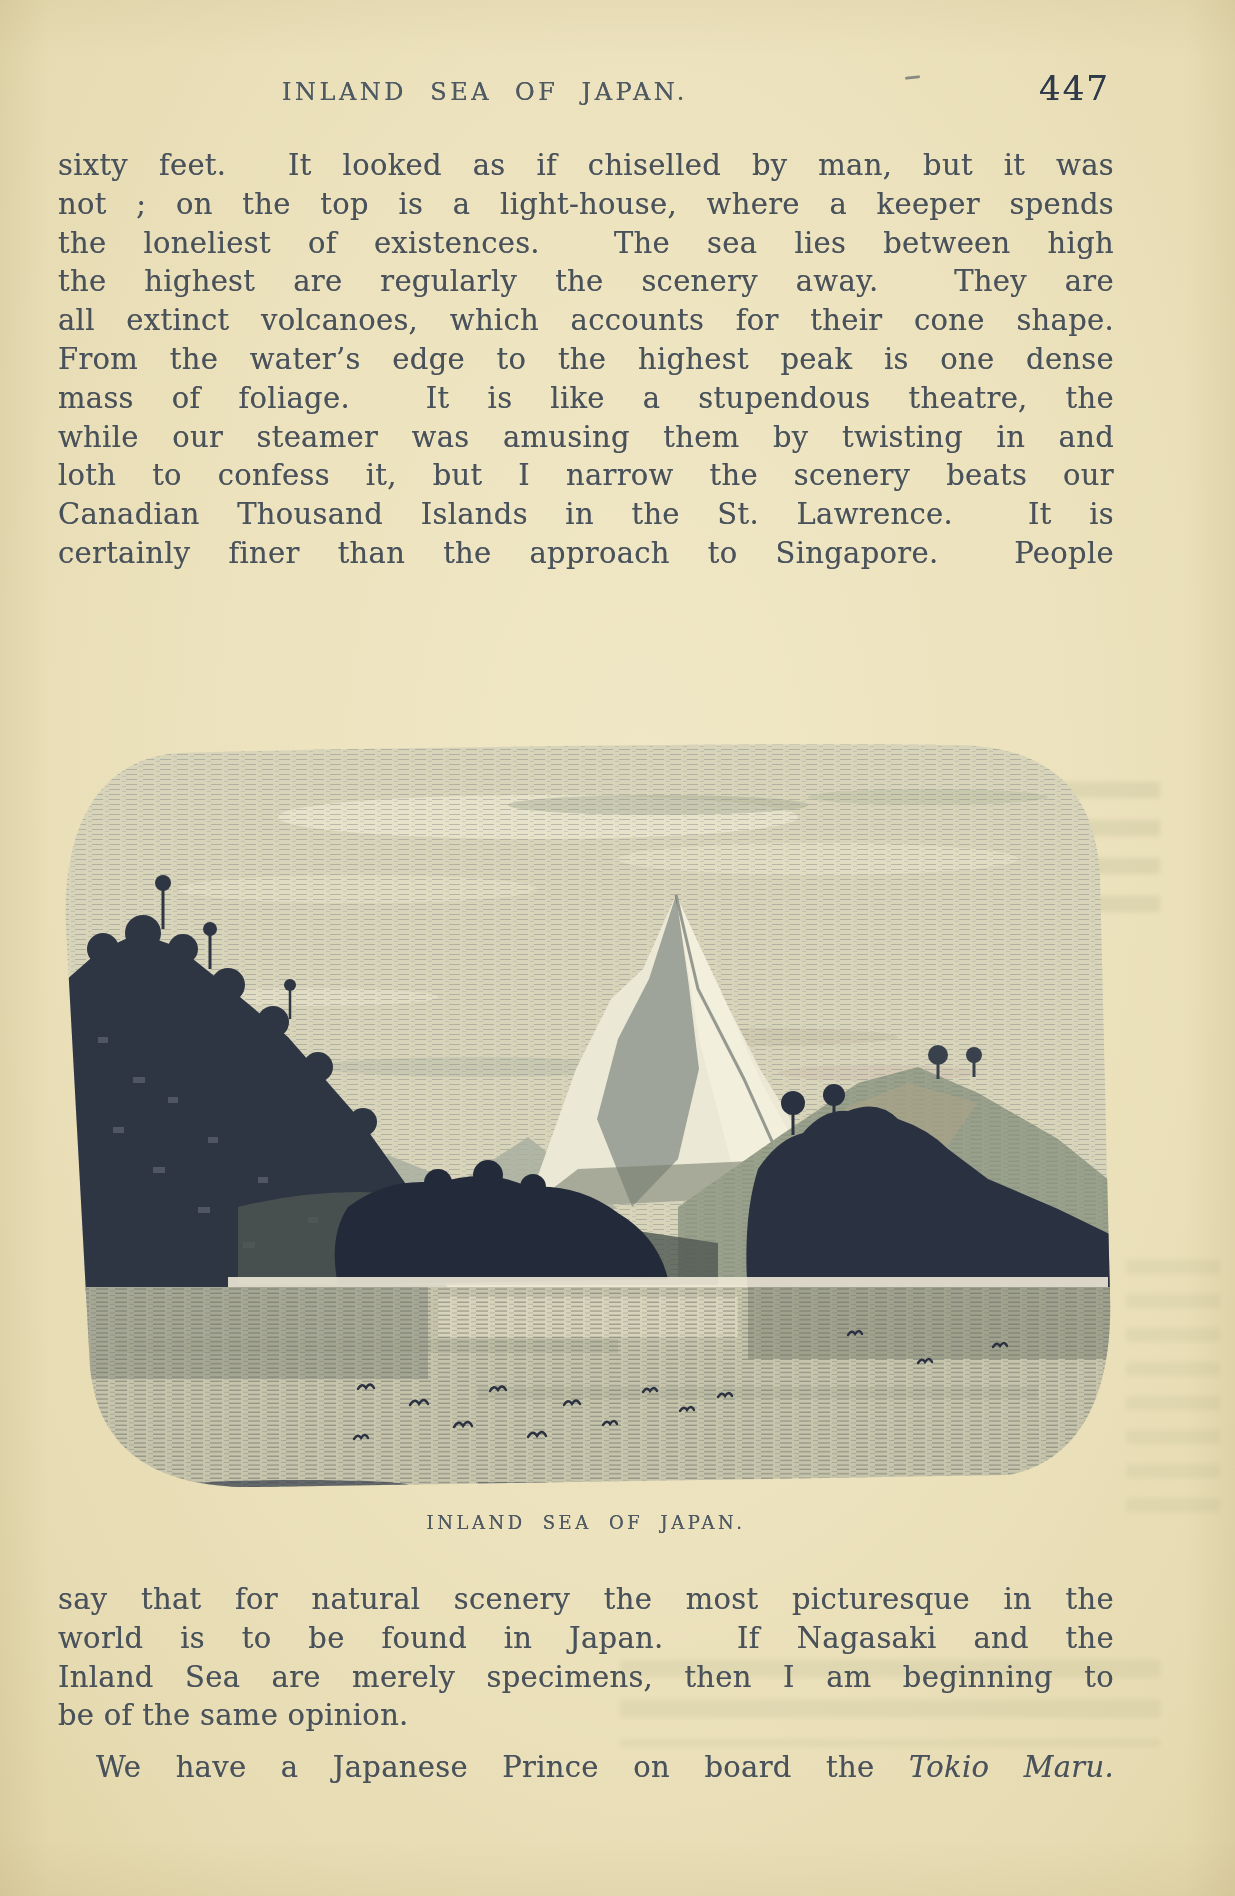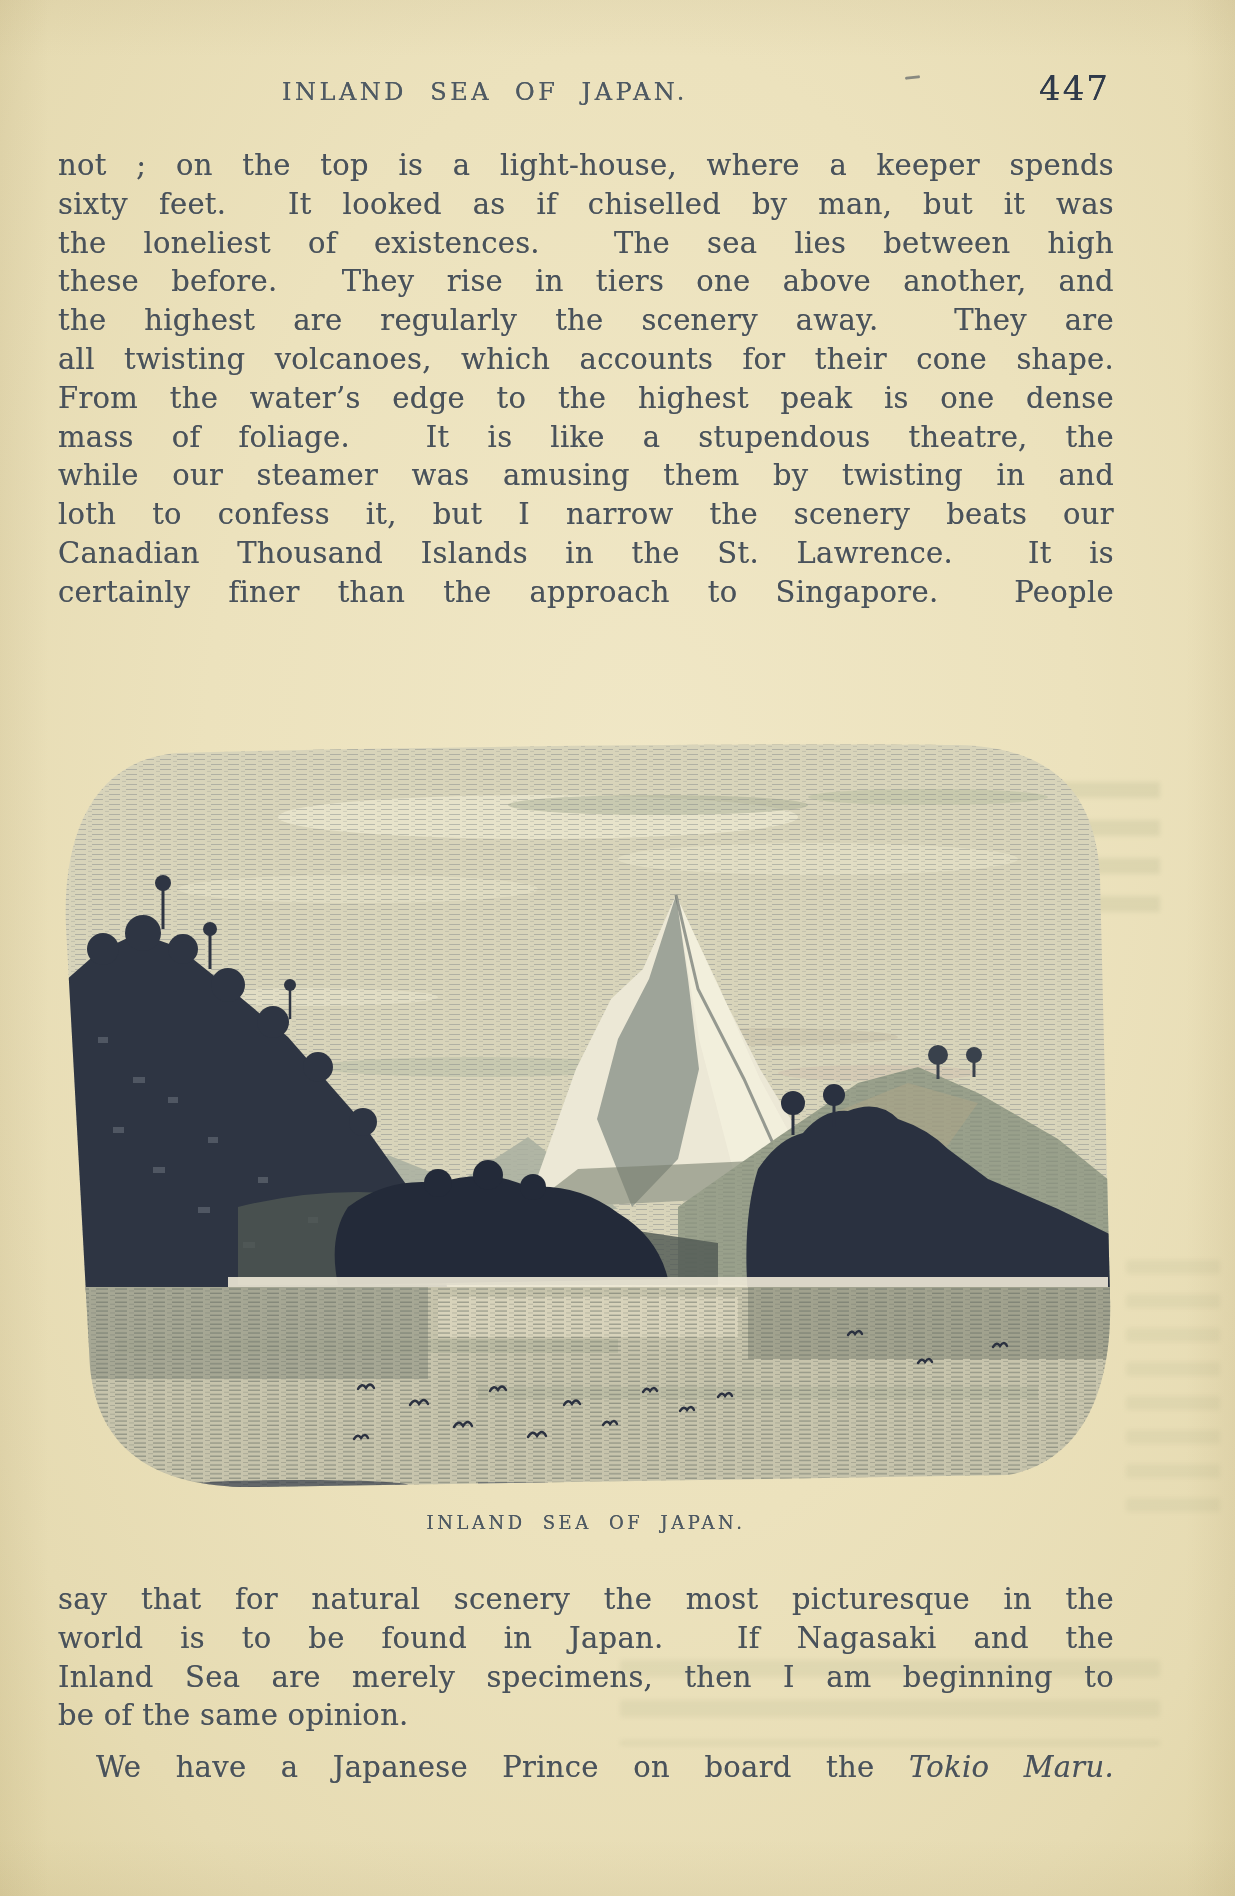--- a/index.html
+++ b/index.html
@@ -61,26 +61,25 @@
 
   <div class="running-header">INLAND SEA OF JAPAN.</div>
   <div class="page-number">447</div>
   <div class="ink-speck"></div>
 
   <div class="ghost ghost-a"></div>
   <div class="ghost ghost-b"></div>
   <div class="ghost ghost-c"></div>
 
   <div class="body-block para1">
+    <span class="line">sixty feet.  It looked as if chiselled by man, but it was</span>
     <span class="line">not ; on the top is a light-house, where a keeper spends</span>
-    <span class="line">sixty feet.  It looked as if chiselled by man, but it was</span>
     <span class="line">the loneliest of existences.  The sea lies between high</span>
-    <span class="line">these before.  They rise in tiers one above another, and</span>
     <span class="line">the highest are regularly the scenery away.  They are</span>
-    <span class="line">all twisting volcanoes, which accounts for their cone shape.</span>
+    <span class="line">all extinct volcanoes, which accounts for their cone shape.</span>
     <span class="line">From the water’s edge to the highest peak is one dense</span>
     <span class="line">mass of foliage.  It is like a stupendous theatre, the</span>
     <span class="line">while our steamer was amusing them by twisting in and</span>
     <span class="line">loth to confess it, but I narrow the scenery beats our</span>
     <span class="line">Canadian Thousand Islands in the St. Lawrence.  It is</span>
     <span class="line">certainly finer than the approach to Singapore.  People</span>
   </div>
 
   <svg class="engraving" width="1062" height="757" viewBox="0 0 1062 757" xmlns="http://www.w3.org/2000/svg">
     <defs>

